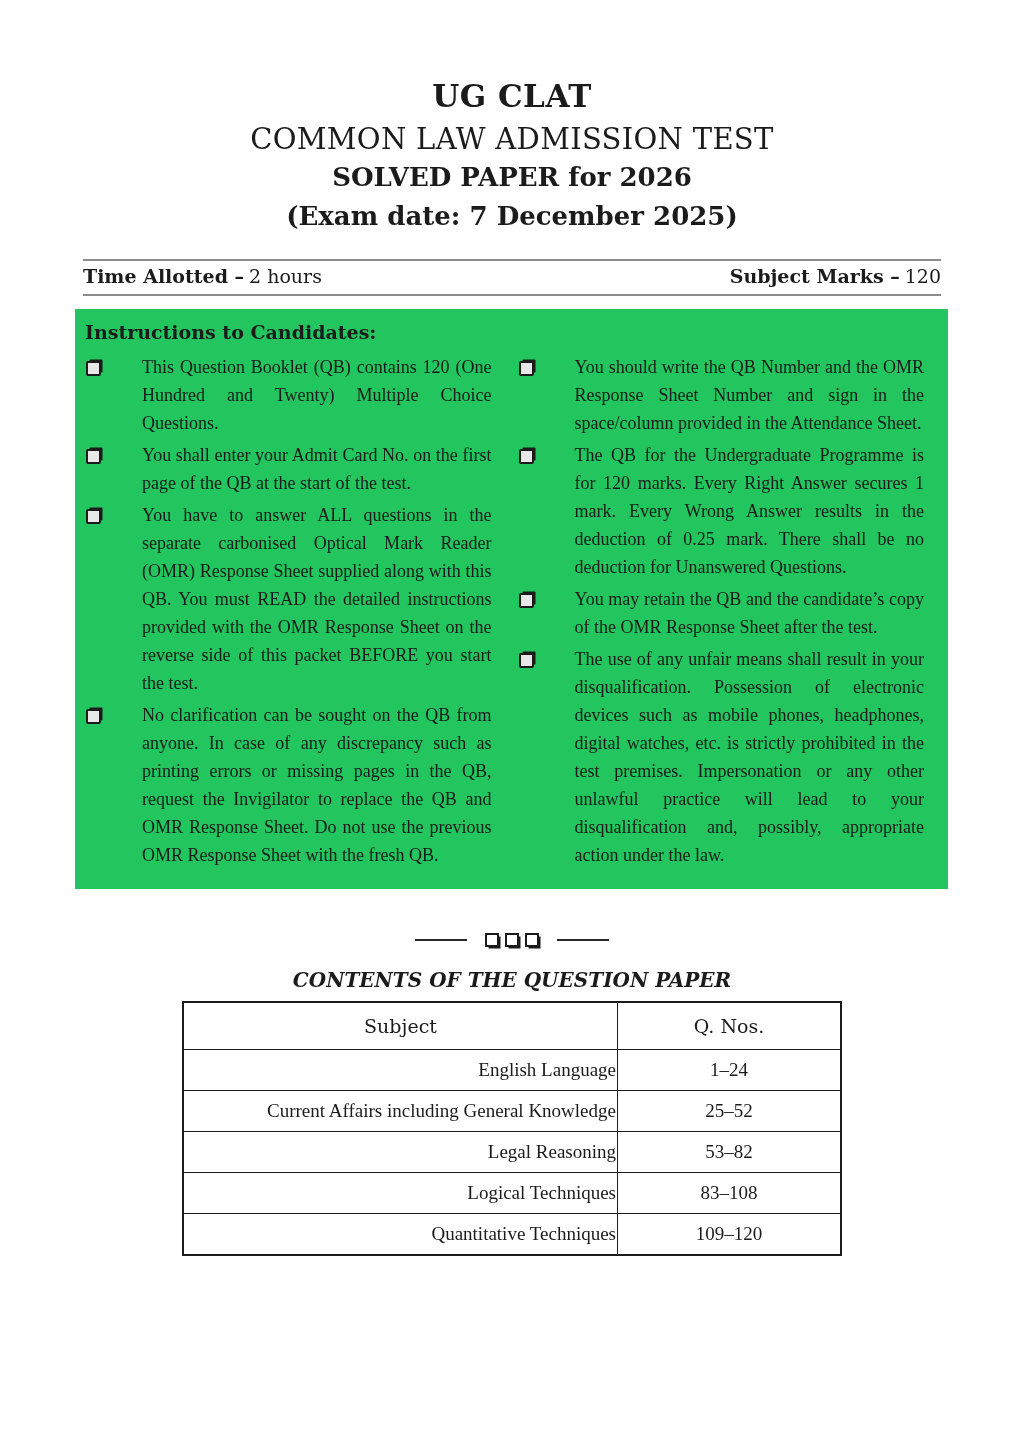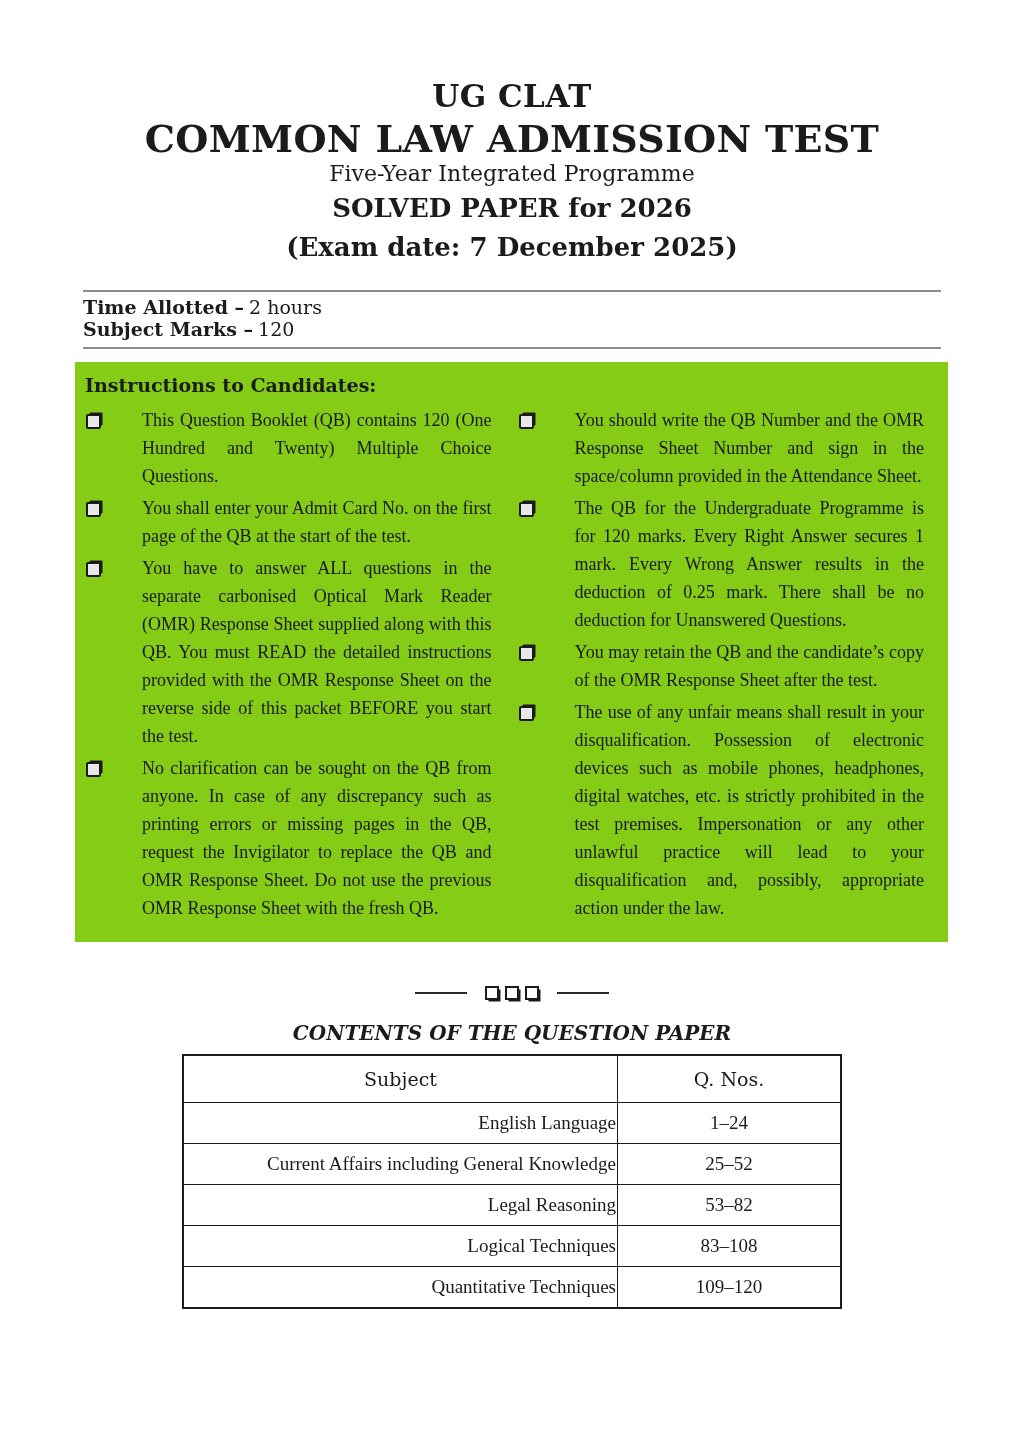--- a/index.html
+++ b/index.html
@@ -7,40 +7,40 @@
     width:1024px;height:1440px;
     background:#ffffff;color:#1b1b1b;
     font-family:"Liberation Serif", serif;
     overflow:hidden;
   }
   .page{width:1024px;height:1440px;position:relative;}
 
   
   .masthead{padding-top:78px;text-align:center;font-family:"DejaVu Serif", serif;}
   .t1{font-weight:bold;font-size:31px;line-height:36px;letter-spacing:0.5px;}
-  .t2{font-weight:bold;font-size:38px;line-height:34px;margin-top:8px;letter-spacing:0.3px;}
+  .t2{font-weight:normal;font-size:29px;line-height:34px;margin-top:8px;letter-spacing:0.3px;}
   .t3{font-weight:normal;font-size:22px;line-height:27px;margin-top:4px;}
   .t4{font-weight:bold;font-size:26px;line-height:31px;margin-top:6px;}
   .t5{font-weight:bold;font-size:26px;line-height:31px;margin-top:8px;}
 
   
   .meta{
     margin:27px 83px 0 83px;
     border-top:2px solid #8d8d8d;
     border-bottom:2px solid #8d8d8d;
     display:flex;justify-content:space-between;align-items:baseline;
     padding:4px 0 7px 0;
-    font-family:"DejaVu Serif", serif;font-size:19px;flex-direction:column;
+    font-family:"DejaVu Serif", serif;font-size:19px;
   }
   .meta b{margin-right:5px;}
 
   
   .instructions{
     margin:13px 76px 0 75px;
-    background:#84cc16;
+    background:#22c55e;
     padding:11px 24px 16px 10px;
   }
   .ins-heading{font-family:"DejaVu Serif", serif;font-weight:bold;font-size:19px;line-height:24px;}
   .cols{display:flex;gap:26px;margin-top:9px;}
   .col{flex:1;min-width:0;}
   .item{display:flex;margin-bottom:4px;gap:31px;}
   .ibullet{
     flex:0 0 auto;width:11px;height:11px;
     border:2px solid #1b1b1b;border-radius:2px;
     background:#e7e7e7;
@@ -78,21 +78,20 @@
   th.qnos-h, td.qnos{width:220px;text-align:center;}
 </style>
 </head>
 <body>
 
 <div class="page">
 
   <div class="masthead">
     <div class="t1">UG CLAT</div>
     <div class="t2">COMMON LAW ADMISSION TEST</div>
-    <div class="t3">Five-Year Integrated Programme</div>
     <div class="t4">SOLVED PAPER for 2026</div>
     <div class="t5">(Exam date: 7 December 2025)</div>
   </div>
 
   <div class="meta">
     <div>
       <b>Time Allotted –</b><span>2 hours</span>
     </div>
     <div>
       <b>Subject Marks –</b><span>120</span>

